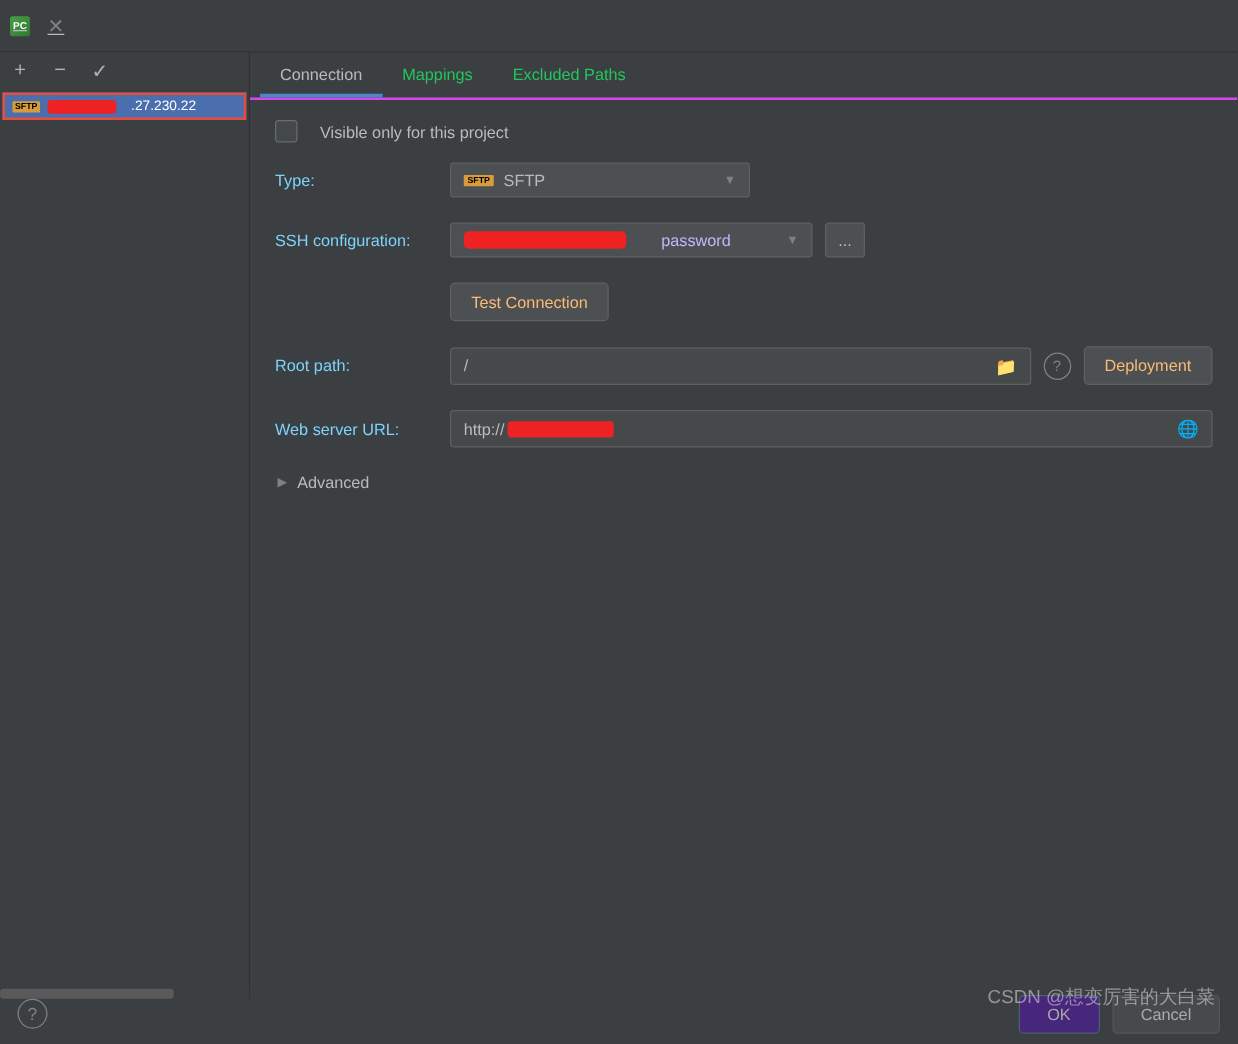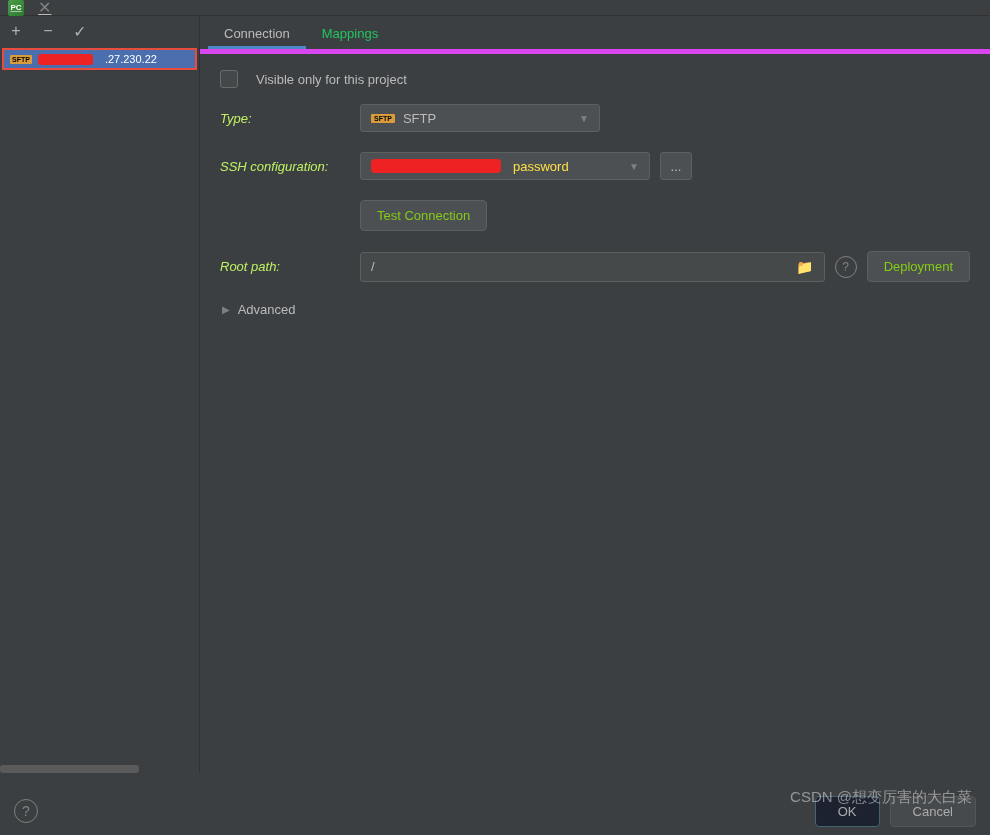--- a/index.html
+++ b/index.html
@@ -11,21 +11,21 @@
     body {
       background: #3c3f41;
       color: #bbbbbb;
       width: 990px;
       height: 835px;
       overflow: hidden;
       font-size: 13px;
       position: relative;
     }
     .titlebar {
-      height: 16px;
+      height: 42px;
       background: #3c3f41;
       display: flex;
       align-items: center;
       padding: 0 8px;
       border-bottom: 1px solid #323232;
       text-decoration: underline;
     }
     .titlebar-icon {
       width: 16px;
       height: 16px;
@@ -113,21 +113,21 @@
     }
     .content {
       flex: 1;
       display: flex;
       flex-direction: column;
       overflow: hidden;
     }
     .tabs {
       display: flex;
       height: 38px;
-      border-bottom: 5px solid #d946ef;
+      border-bottom: 2px solid #d946ef;
       padding-left: 8px;
     }
     .tab {
       padding: 10px 16px;
       color: #22c55e;
       cursor: pointer;
       border-bottom: 3px solid transparent;
       font-size: 13px;
     }
     .tab.active {
@@ -143,24 +143,23 @@
       display: flex;
       align-items: center;
       margin-bottom: 20px;
       gap: 10px;
     }
     .form-row.checkbox-row {
       margin-bottom: 16px;
     }
     .form-label {
       width: 130px;
-      color: #bef264;
+      color: #7dd3fc;
       font-size: 13px;
       flex-shrink: 0;
-      font-style: italic;
     }
     .checkbox {
       width: 18px;
       height: 18px;
       border: 1px solid #6b6b6b;
       background: #43494a;
       border-radius: 3px;
       margin-right: 8px;
       cursor: pointer;
     }
@@ -201,41 +200,41 @@
       color: #bbbbbb;
     }
     .redact-bar {
       display: inline-block;
       width: 130px;
       height: 14px;
       background: #e22;
       border-radius: 4px;
     }
     .ssh-password {
-      color: #fde047;
-      margin-left: 4px;
+      color: #c4b5fd;
+      margin-left: 20px;
     }
     .ellipsis-btn {
       background: #4c5052;
       border: 1px solid #5e6060;
       border-radius: 3px;
       height: 28px;
       width: 32px;
       display: flex;
       align-items: center;
       justify-content: center;
       color: #bbbbbb;
       cursor: pointer;
     }
     .btn {
       background: #4c5052;
       border: 1px solid #5e6060;
       border-radius: 4px;
       padding: 7px 16px;
-      color: #84cc16;
+      color: #fdba74;
       cursor: pointer;
       font-size: 13px;
     }
     .text-input {
       background: #45494a;
       border: 1px solid #5e6060;
       border-radius: 3px;
       height: 30px;
       display: flex;
       align-items: center;
@@ -319,21 +318,21 @@
     }
     .footer-btn {
       border-radius: 4px;
       padding: 7px 22px;
       color: #d8d8d8;
       cursor: pointer;
       font-size: 13px;
       opacity: 0.7;
     }
     .footer-btn.ok {
-      background: #0f172a;
+      background: #4c1d95;
       border: 1px solid #4c708c;
     }
     .footer-btn.cancel {
       background: #4c5052;
       border: 1px solid #5e6060;
     }
     .watermark {
       position: absolute;
       bottom: 28px;
       right: 18px;
@@ -378,20 +377,21 @@
     </div>
     <div class="sidebar-scrollbar">
       <div class="sidebar-scroll-thumb"></div>
     </div>
   </div>
 
   <div class="content">
     <div class="tabs">
       <div class="tab active">Connection</div>
       <div class="tab">Mappings</div>
+      <div class="tab">Excluded Paths</div>
     </div>
 
     <div class="form-area">
 
       <div class="form-row checkbox-row">
         <div class="checkbox"></div>
         <span class="checkbox-label">Visible only for this project</span>
       </div>
 
       <div class="form-row">
@@ -421,20 +421,30 @@
       <div class="form-row">
         <div class="form-label">Root path:</div>
         <div class="text-input">
           <span class="text-input-value">/</span>
           <span class="input-icon-right folder-icon">📁</span>
         </div>
         <div class="help-icon">?</div>
         <button class="btn">Deployment</button>
       </div>
 
+      <div class="form-row">
+        <div class="form-label">Web server URL:</div>
+        <div class="text-input">
+          <span class="text-input-value">
+            <span>http://</span>
+            <span class="redact-small"></span>
+          </span>
+          <span class="input-icon-right globe-icon">🌐</span>
+        </div>
+      </div>
 
       <div class="advanced-row">
         <span class="advanced-chevron">▶</span>
         <span>Advanced</span>
       </div>
 
     </div>
   </div>
 </div>
 

